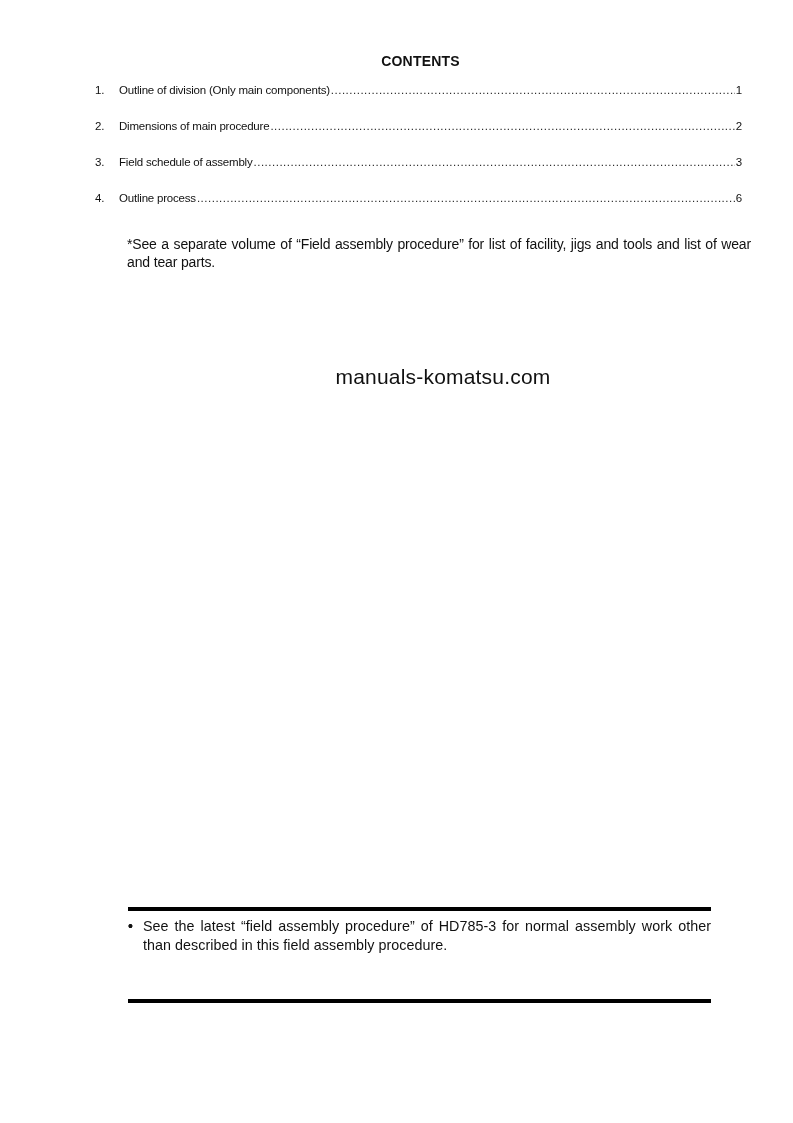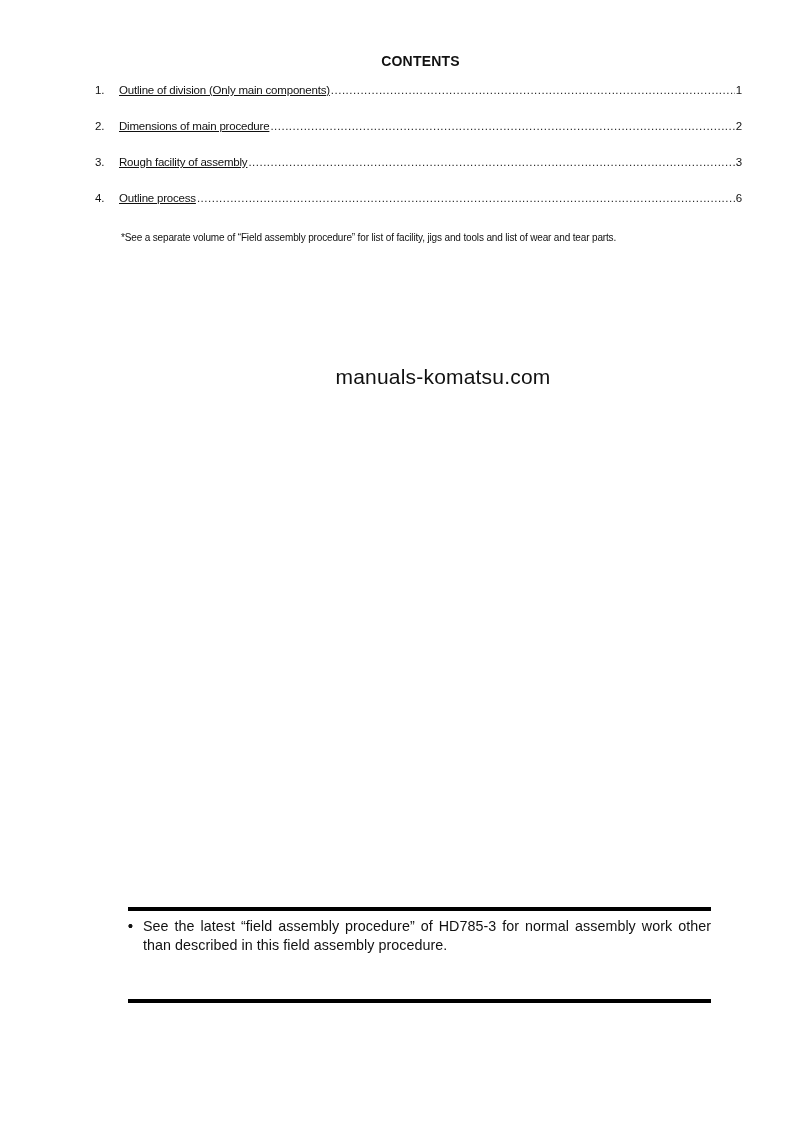--- a/index.html
+++ b/index.html
@@ -41,46 +41,45 @@
       font-size: 11.5px;
       letter-spacing: -0.2px;
     }
     .toc-num {
       width: 24px;
       flex: 0 0 24px;
     }
     .toc-label {
       flex: 0 0 auto;
       white-space: nowrap;
-      text-decoration: underline;
     }
     .toc-dots {
       flex: 1 1 auto;
       overflow: hidden;
       white-space: nowrap;
       margin: 0 1px;
       letter-spacing: 0.5px;
       color: #222;
     }
     .toc-dots::after {
       content: "..............................................................................................................................................................................................................................................................";
     }
     .toc-page {
       flex: 0 0 auto;
     }
     .note {
       position: absolute;
       left: 119px;
       top: 227px;
       width: 624px;
-      font-size: 10px;
+      font-size: 14px;
       line-height: 18px;
       letter-spacing: -0.15px;
       text-align: justify;
-      margin: 2px;
+      margin: 8px;
     }
     .watermark {
       position: absolute;
       top: 365px;
       left: 0;
       width: 886px;
       text-align: center;
       font-size: 21px;
       color: #111;
       letter-spacing: 0.2px;
@@ -129,21 +128,21 @@
     <span class="toc-page">1</span>
   </li>
   <li class="toc-row">
     <span class="toc-num">2.</span>
     <span class="toc-label">Dimensions of main procedure</span>
     <span class="toc-dots"></span>
     <span class="toc-page">2</span>
   </li>
   <li class="toc-row">
     <span class="toc-num">3.</span>
-    <span class="toc-label">Rough facility of assembly</span>
+    <span class="toc-label">Field schedule of assembly</span>
     <span class="toc-dots"></span>
     <span class="toc-page">3</span>
   </li>
   <li class="toc-row">
     <span class="toc-num">4.</span>
     <span class="toc-label">Outline process</span>
     <span class="toc-dots"></span>
     <span class="toc-page">6</span>
   </li>
 </ul>

